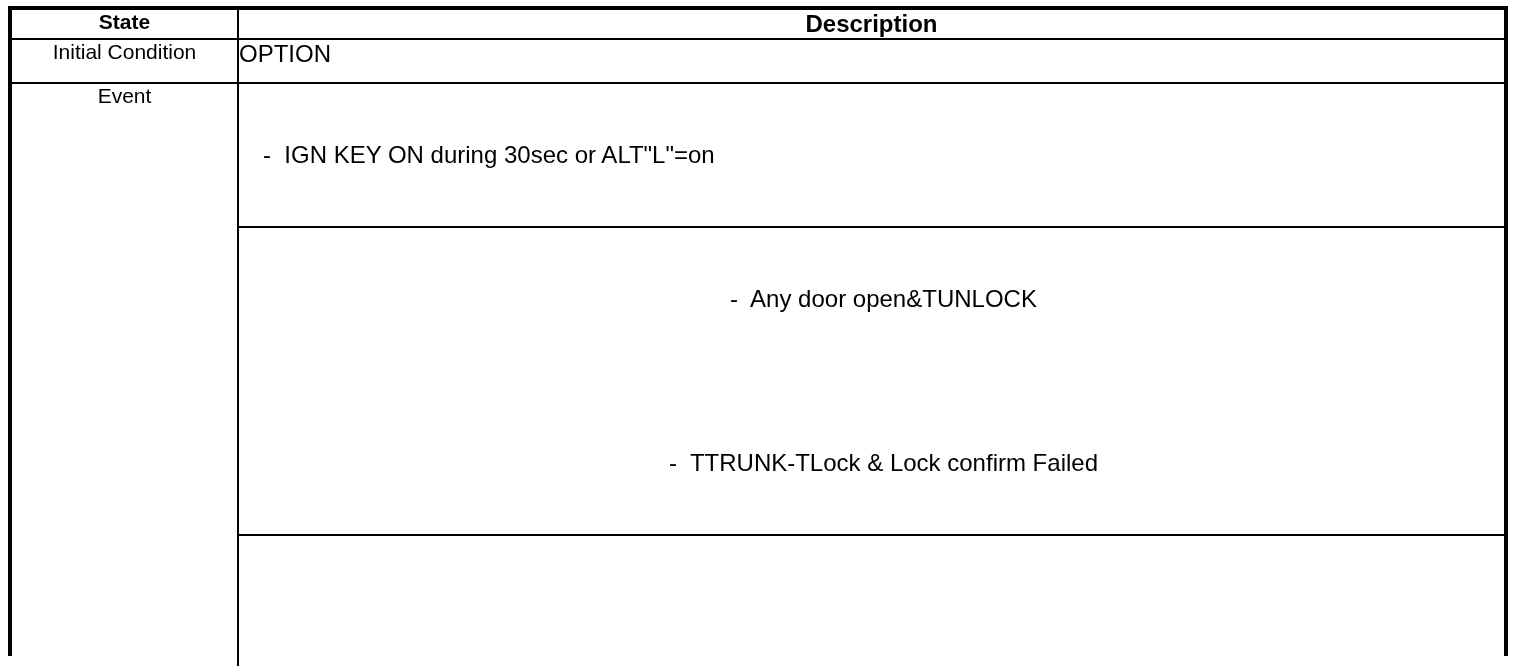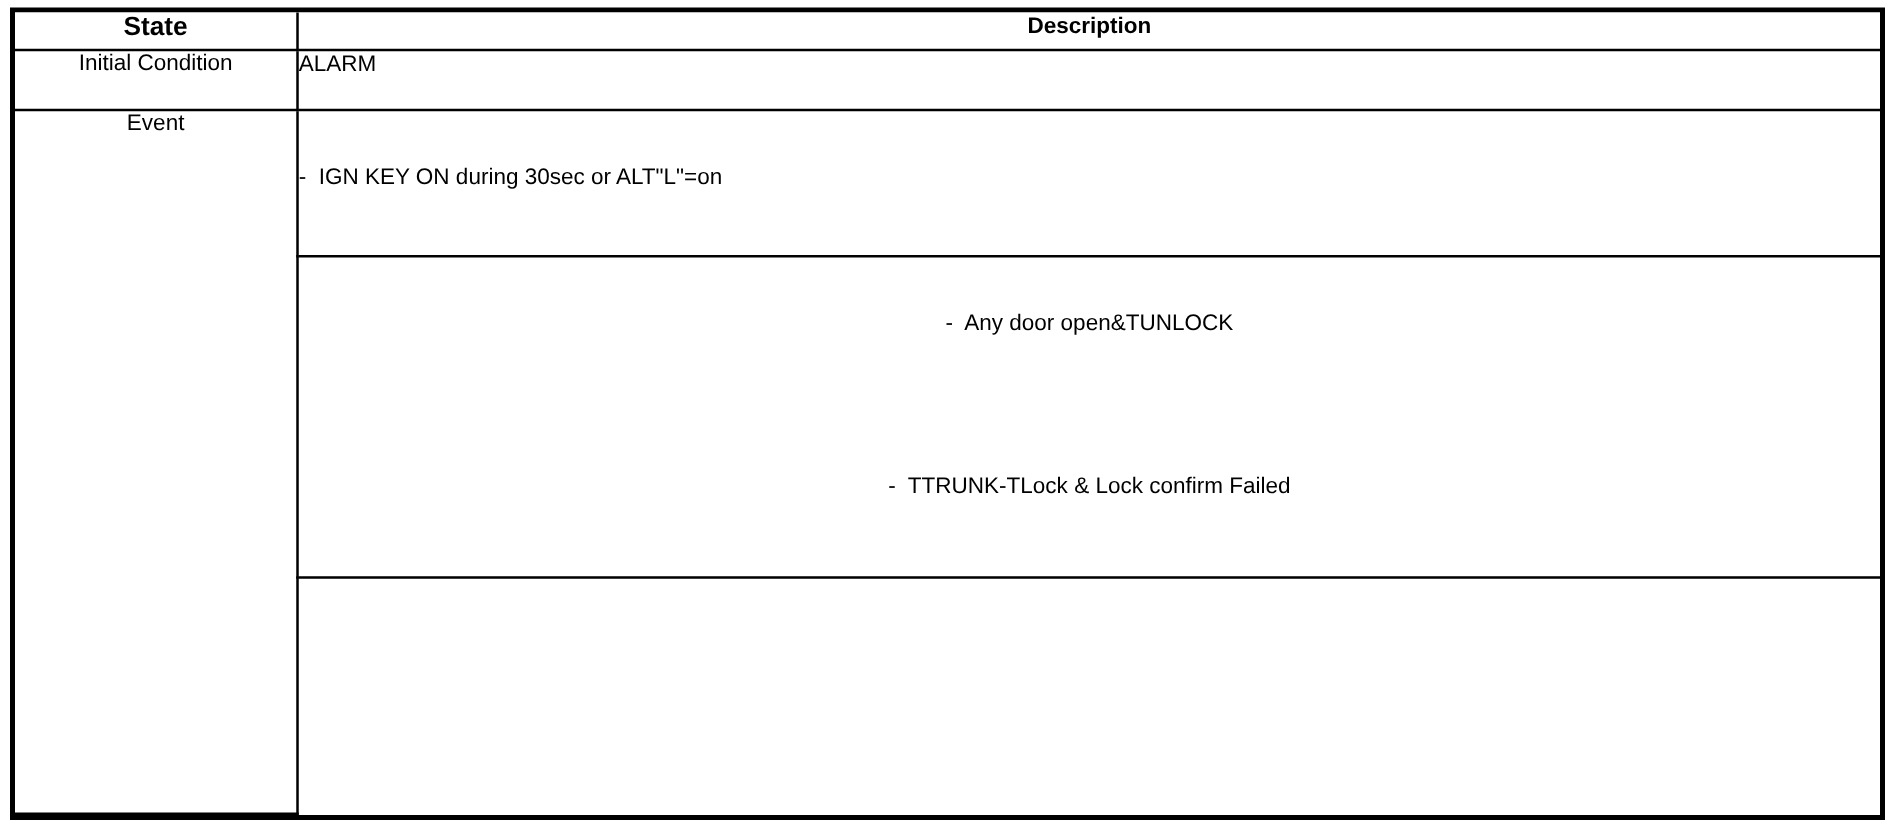--- a/index.html
+++ b/index.html
@@ -44,43 +44,43 @@
   
   table.state-table tr:first-child > * { border-top: none; }
   table.state-table tr:last-child > *  { border-bottom: none; }
   table.state-table tr > *:first-child { border-left: none; }
   table.state-table tr > *:last-child  { border-right: none; }
 
   col.c-state { width: 226px; }
 
   .cell-state {
     text-align: center;
-    font-size: 18px;
+    font-size: 21px;
     line-height: 1.1;
     padding-top: 11px;
   }
   .cell-state.is-header {
     font-weight: bold;
     font-size: 21px;
   }
 
   .cell-desc {
-    font-size: 18px;
+    font-size: 24px;
     line-height: 1.18;
     padding: 8px 0 8px 7px;
     white-space: pre;
   }
   .cell-desc.is-header {
     text-align: center;
     font-weight: bold;
     padding-left: 0;
     white-space: normal;
   }
 
-  .desc-line { display: block; }
+  .desc-line { display: block; padding-left: 24px; }
   .desc-gap  { display: block; height: 23px; }
 
   .row-header   { height: 28px; }
   .row-initial  { height: 44px; }
   .row-ev1      { height: 44px; }
   .row-ev2      { height: 110px; text-align: center; }
   .row-ev3      { height: 175px; }
 </style>
 </head>
 <body>
@@ -93,21 +93,21 @@
     </colgroup>
     <tbody>
 
       <tr class="row-header">
         <th class="cell-state is-header">State</th>
         <th class="cell-desc is-header">Description</th>
       </tr>
 
       <tr class="row-initial">
         <td class="cell-state">Initial Condition</td>
-        <td class="cell-desc">ALARM</td>
+        <td class="cell-desc">OPTION</td>
       </tr>
 
       <tr class="row-ev1">
         <td class="cell-state" rowspan="3">Event</td>
         <td class="cell-desc">
           <span class="desc-line">-  IGN KEY ON during 30sec or ALT"L"=on</span>
         </td>
       </tr>
 
       <tr class="row-ev2">

